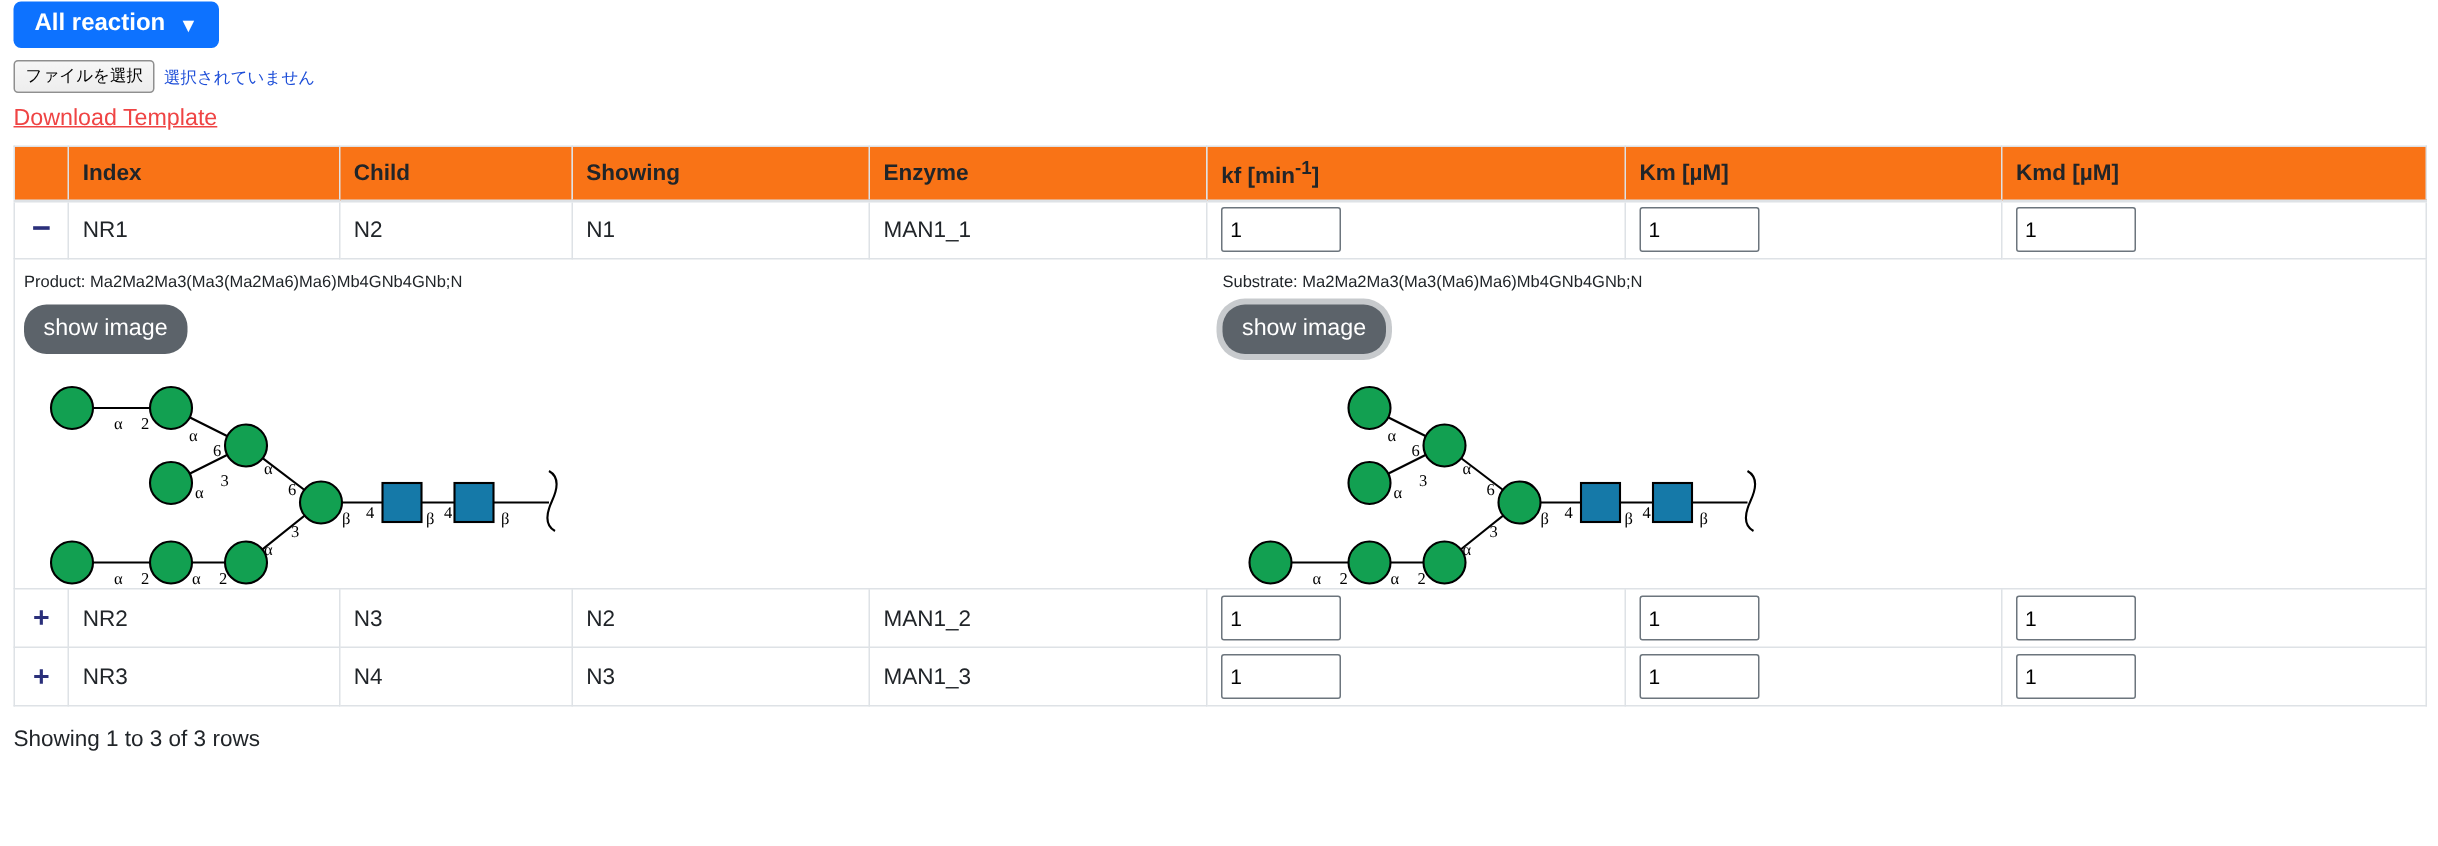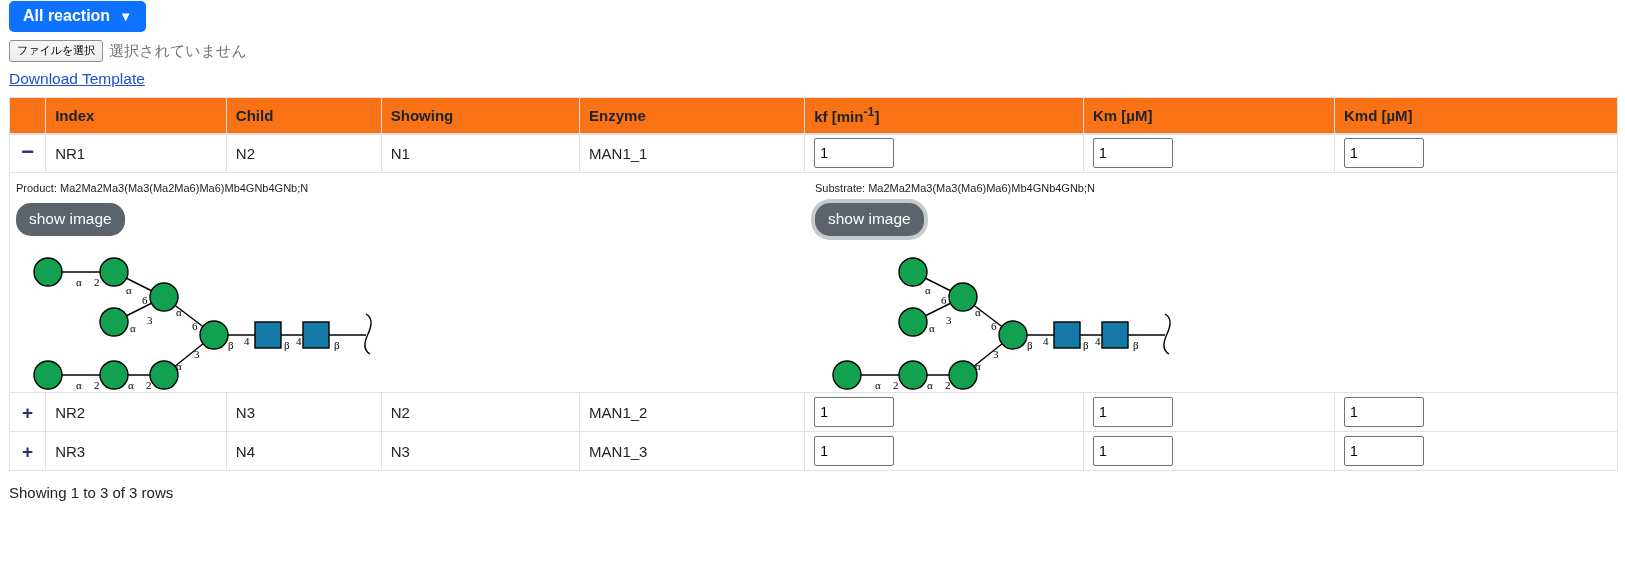--- a/index.html
+++ b/index.html
@@ -26,25 +26,25 @@
   .all-reaction-btn .caret { font-size: 13px; line-height: 1; }
 
   .fileline { margin-top: 8px; display: flex; align-items: center; gap: 6px; }
   .file-btn {
     font-family: "Liberation Sans", sans-serif;
     font-size: 11px; color: #000;
     background: linear-gradient(#f6f6f6,#ededed);
     border: 1px solid #8f8f8f; border-radius: 3px;
     padding: 2px 7px 3px 7px; cursor: pointer;
   }
-  .file-status { font-size: 15px; color: #737373; }
+  .file-status { font-size: 11px; color: #1d4ed8; }
 
   .dl-link {
     display: inline-block; margin-top: 8px;
-    font-size: 15.5px; color: #1d4ed8; text-decoration: underline;
+    font-size: 15.5px; color: #ef4444; text-decoration: underline;
     cursor: pointer;
   }
 
   
   table.rx {
     width: 1609px; margin: 9px 0 0 9px;
     border-collapse: collapse;
     table-layout: fixed;
   }
   table.rx th, table.rx td {

